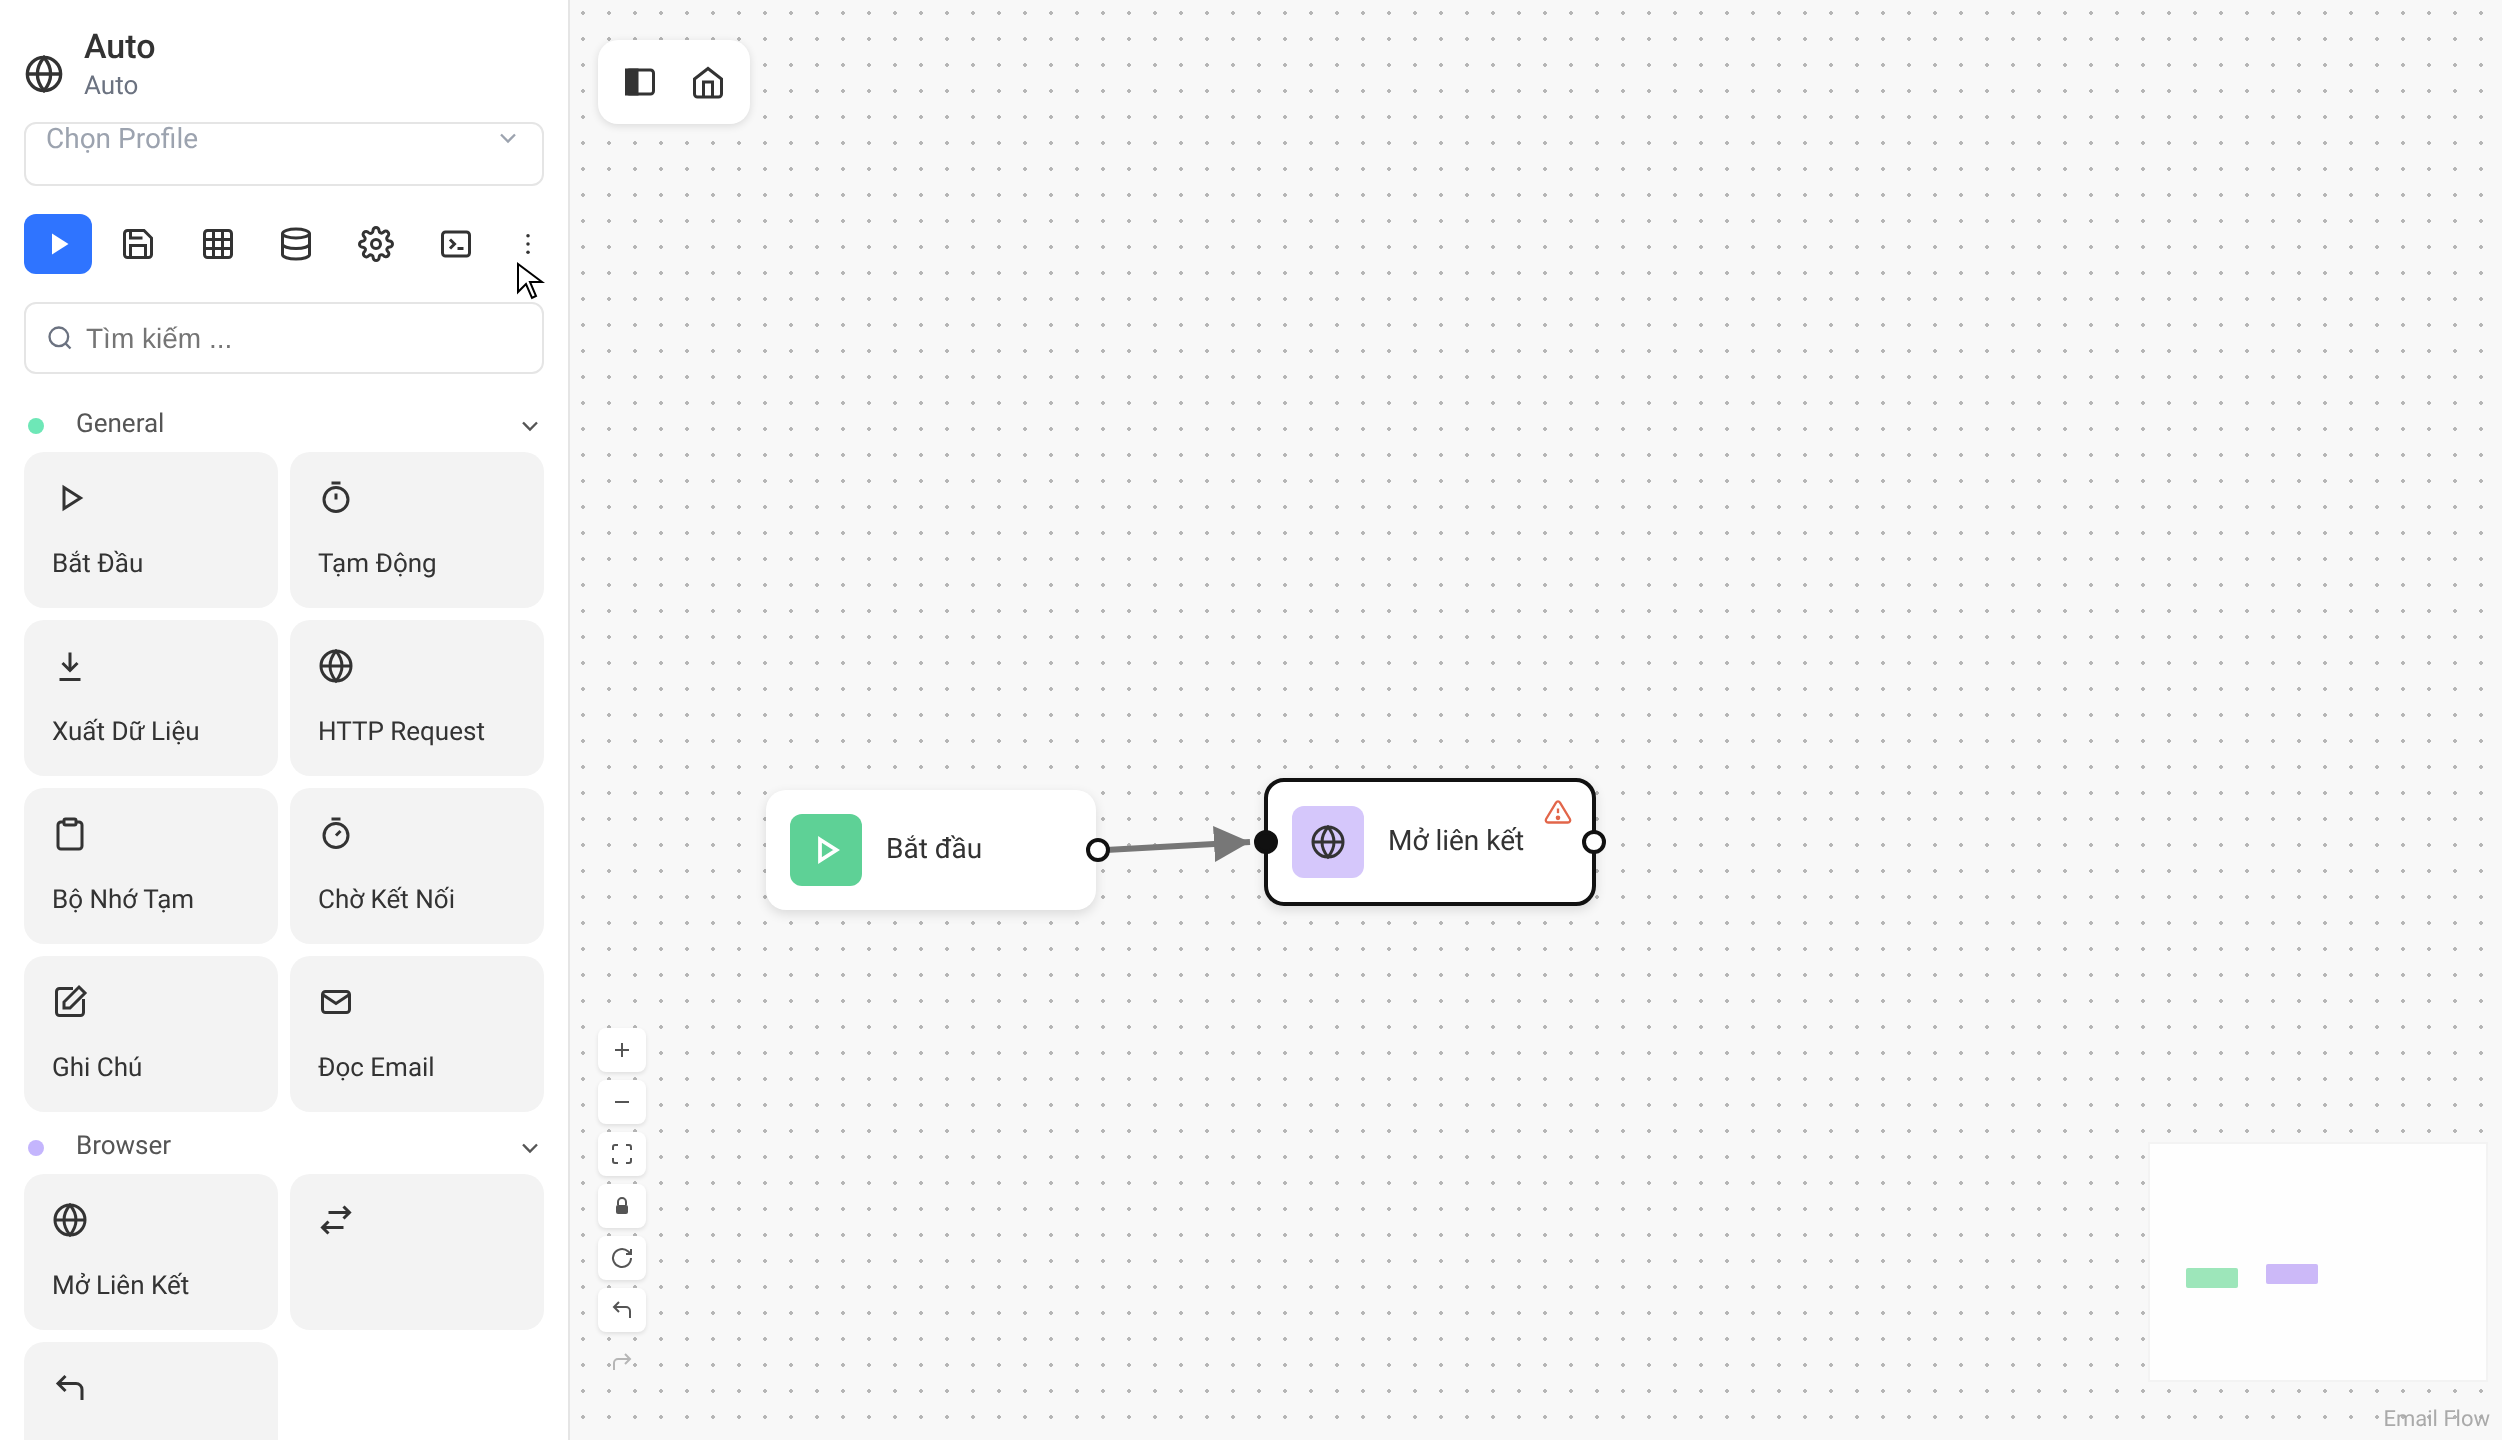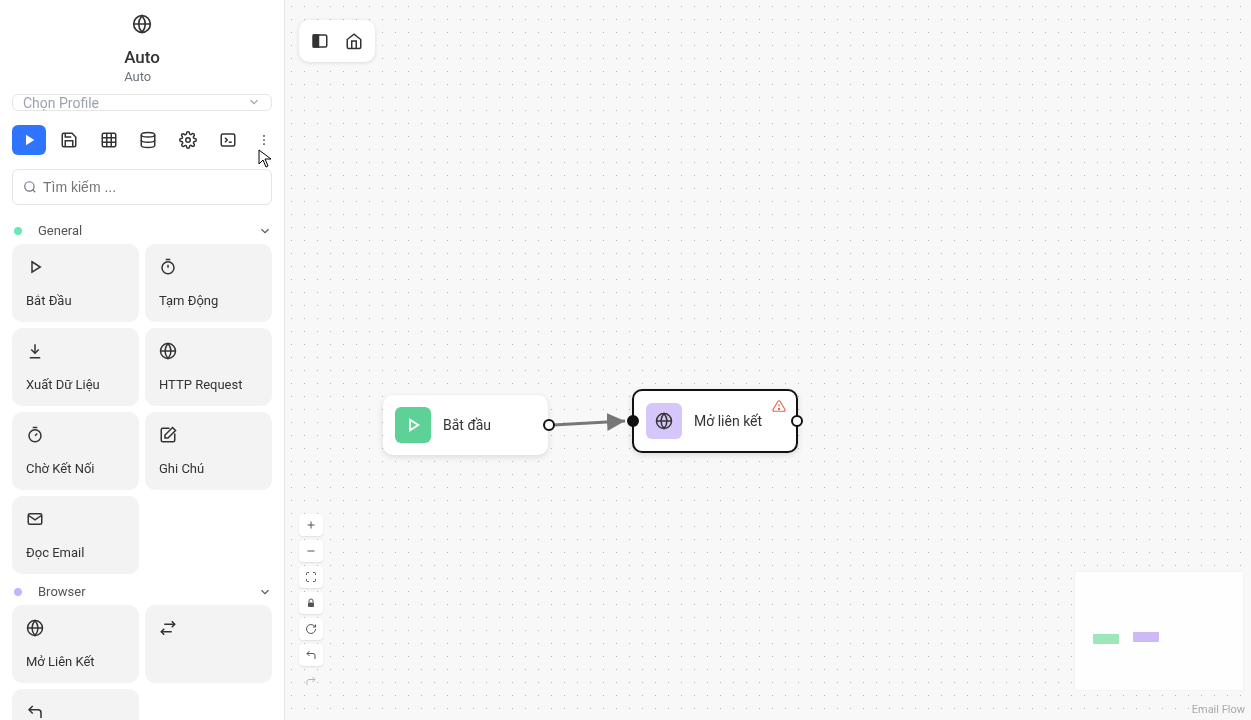--- a/index.html
+++ b/index.html
@@ -3,26 +3,26 @@
 <meta charset="utf-8">
 <style>
 * { box-sizing: border-box; margin: 0; padding: 0; }
 body { font-family: -apple-system, BlinkMacSystemFont, "Segoe UI", Roboto, sans-serif; font-size: 14px; color: #333; overflow: hidden; }
 
 .app { display: flex; width: 1251px; height: 720px; }
 
 
 .sidebar { width: 285px; height: 100%; background: #fff; border-right: 1px solid #e5e5e5; padding: 14px 8px 0 8px; display: flex; flex-direction: column; }
 
-.header-row { display: flex; align-items: center; gap: 10px; padding: 0 4px; flex-direction: column; }
+.header-row { display: flex; align-items: flex-end; gap: 10px; padding: 0 4px; }
 .header-icon svg { width: 20px; height: 20px; }
 .header-text .title { font-size: 17px; font-weight: 500; }
 .header-text .subtitle { font-size: 13px; color: #6b7280; margin-top: 2px; }
 
-.profile-select { margin: 10px 4px 0 4px; height: 17px; border: 1px solid #e5e5e5; border-radius: 6px; padding: 0 10px; display: flex; align-items: flex-start; justify-content: space-between; color: #9ca3af; cursor: pointer; background: #fff; }
+.profile-select { margin: 10px 4px 0 4px; height: 32px; border: 1px solid #e5e5e5; border-radius: 6px; padding: 0 10px; display: flex; align-items: flex-start; justify-content: space-between; color: #9ca3af; cursor: pointer; background: #fff; }
 .profile-select svg { width: 14px; height: 14px; }
 
 .toolbar-row { display: flex; align-items: center; gap: 6px; margin: 14px 4px 0 4px; position: relative; }
 .tb-btn { width: 36px; height: 30px; border-radius: 6px; display: flex; align-items: center; justify-content: center; cursor: pointer; background: #fff; }
 .tb-btn.active { background: #2f74ff; color: #fff; }
 .tb-btn svg { width: 18px; height: 18px; }
 .tb-more { width: 18px; height: 30px; display:flex; align-items:center; justify-content:center; margin-left: 4px; cursor:pointer;}
 .cursor-pointer { position:absolute; right:-2px; top:24px; font-size:16px; pointer-events:none; }
 
 .search-wrap { margin: 14px 4px 0 4px; height: 36px; border: 1px solid #e5e5e5; border-radius: 6px; display: flex; align-items: center; padding: 0 10px; gap: 6px; }
@@ -212,20 +212,27 @@
         </div>
         <div class="block-card">
           <span class="ico"><svg viewBox="0 0 24 24" fill="none" stroke="currentColor" stroke-width="2">
                 <circle cx="12" cy="12" r="10"></circle>
                 <path d="M2 12h20M12 2c2.5 3 4 7 4 10s-1.5 7-4 10c-2.5-3-4-7-4-10s1.5-7 4-10z"></path>
               </svg></span>
           <span class="lbl">HTTP Request</span>
         </div>
         <div class="block-card">
           <span class="ico"><svg viewBox="0 0 24 24" fill="none" stroke="currentColor" stroke-width="2">
+                <rect x="8" y="2" width="8" height="4" rx="1"></rect>
+                <path d="M16 4h2a2 2 0 0 1 2 2v14a2 2 0 0 1-2 2H6a2 2 0 0 1-2-2V6a2 2 0 0 1 2-2h2"></path>
+              </svg></span>
+          <span class="lbl">Bộ Nhớ Tạm</span>
+        </div>
+        <div class="block-card">
+          <span class="ico"><svg viewBox="0 0 24 24" fill="none" stroke="currentColor" stroke-width="2">
                 <circle cx="12" cy="13" r="8"></circle>
                 <line x1="12" y1="13" x2="15" y2="10"></line>
                 <line x1="9" y1="2" x2="15" y2="2"></line>
               </svg></span>
           <span class="lbl">Chờ Kết Nối</span>
         </div>
         <div class="block-card">
           <span class="ico"><svg viewBox="0 0 24 24" fill="none" stroke="currentColor" stroke-width="2">
                 <path d="M14 3H5a2 2 0 0 0-2 2v14a2 2 0 0 0 2 2h14a2 2 0 0 0 2-2v-9"></path>
                 <path d="M18 2l4 4-10 10H8v-4L18 2z"></path>

